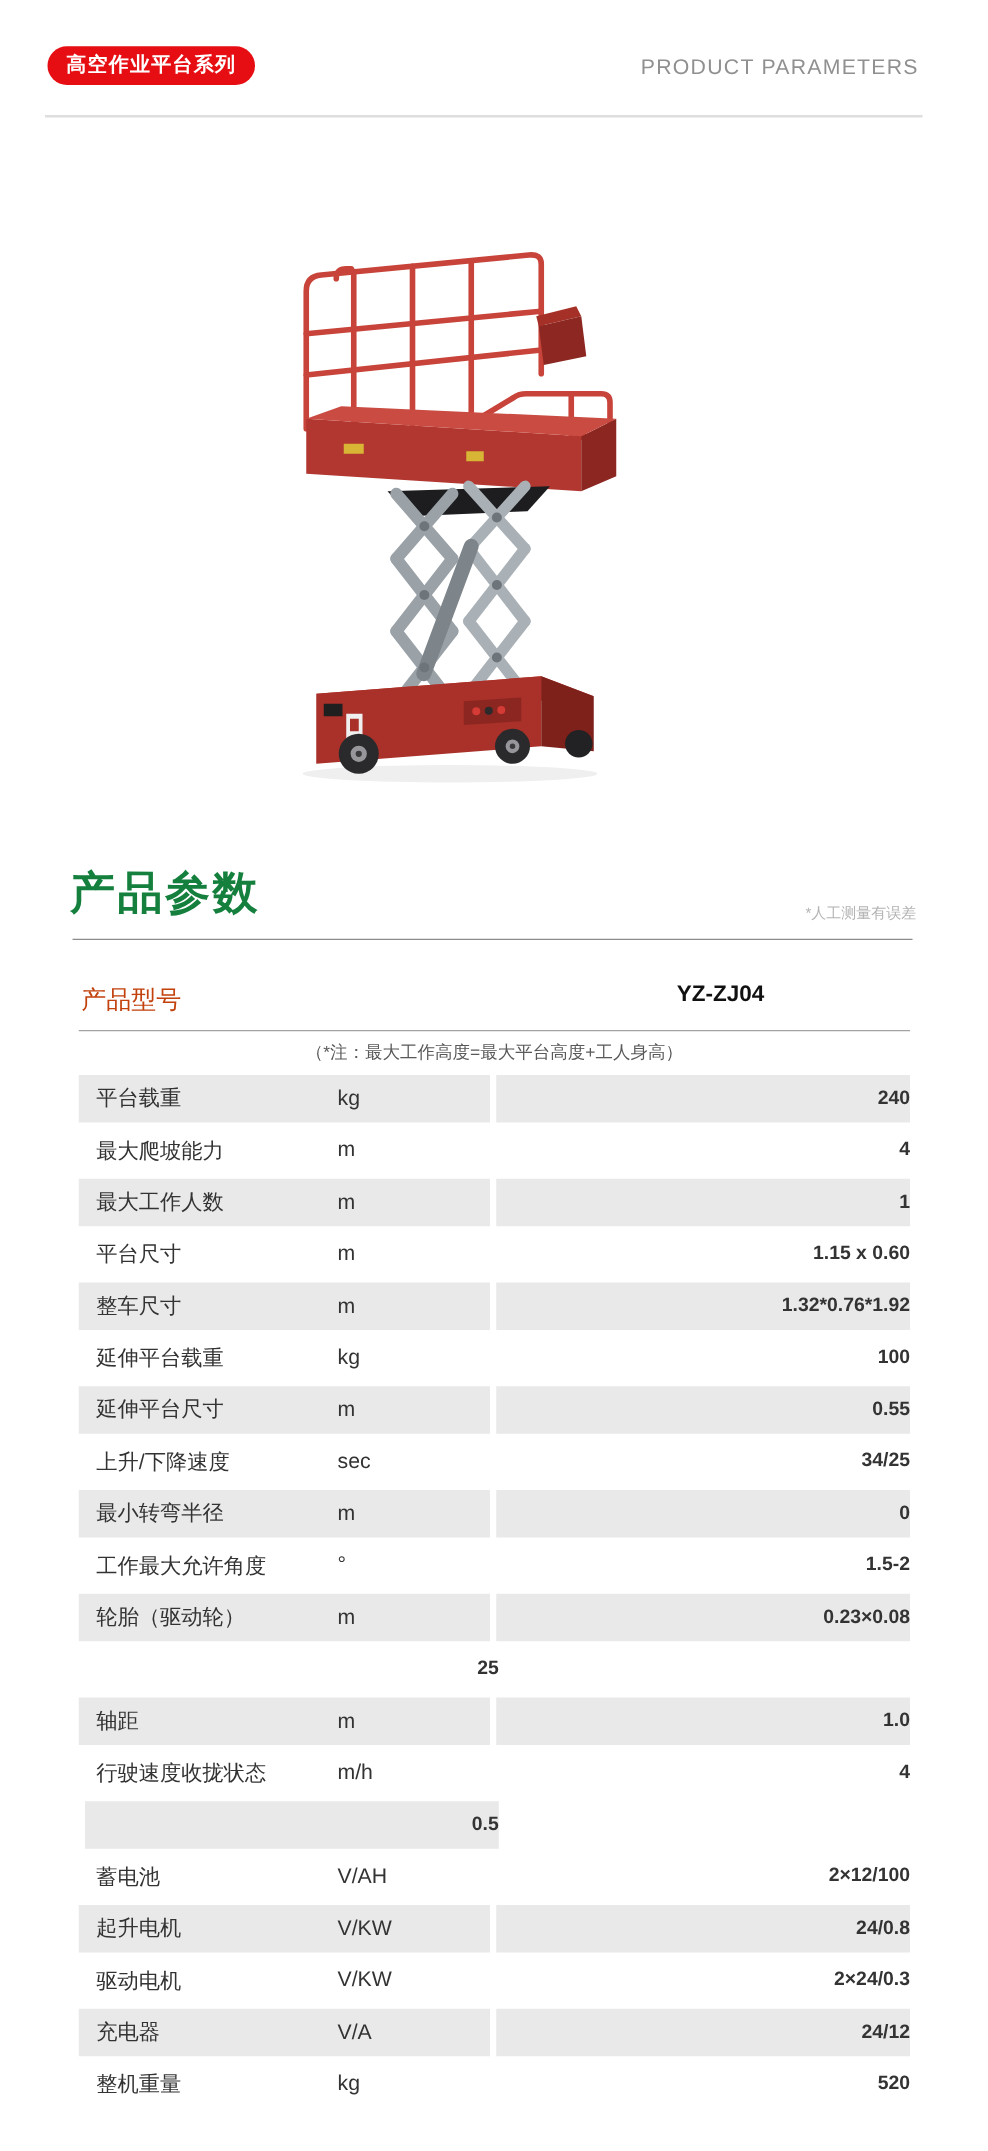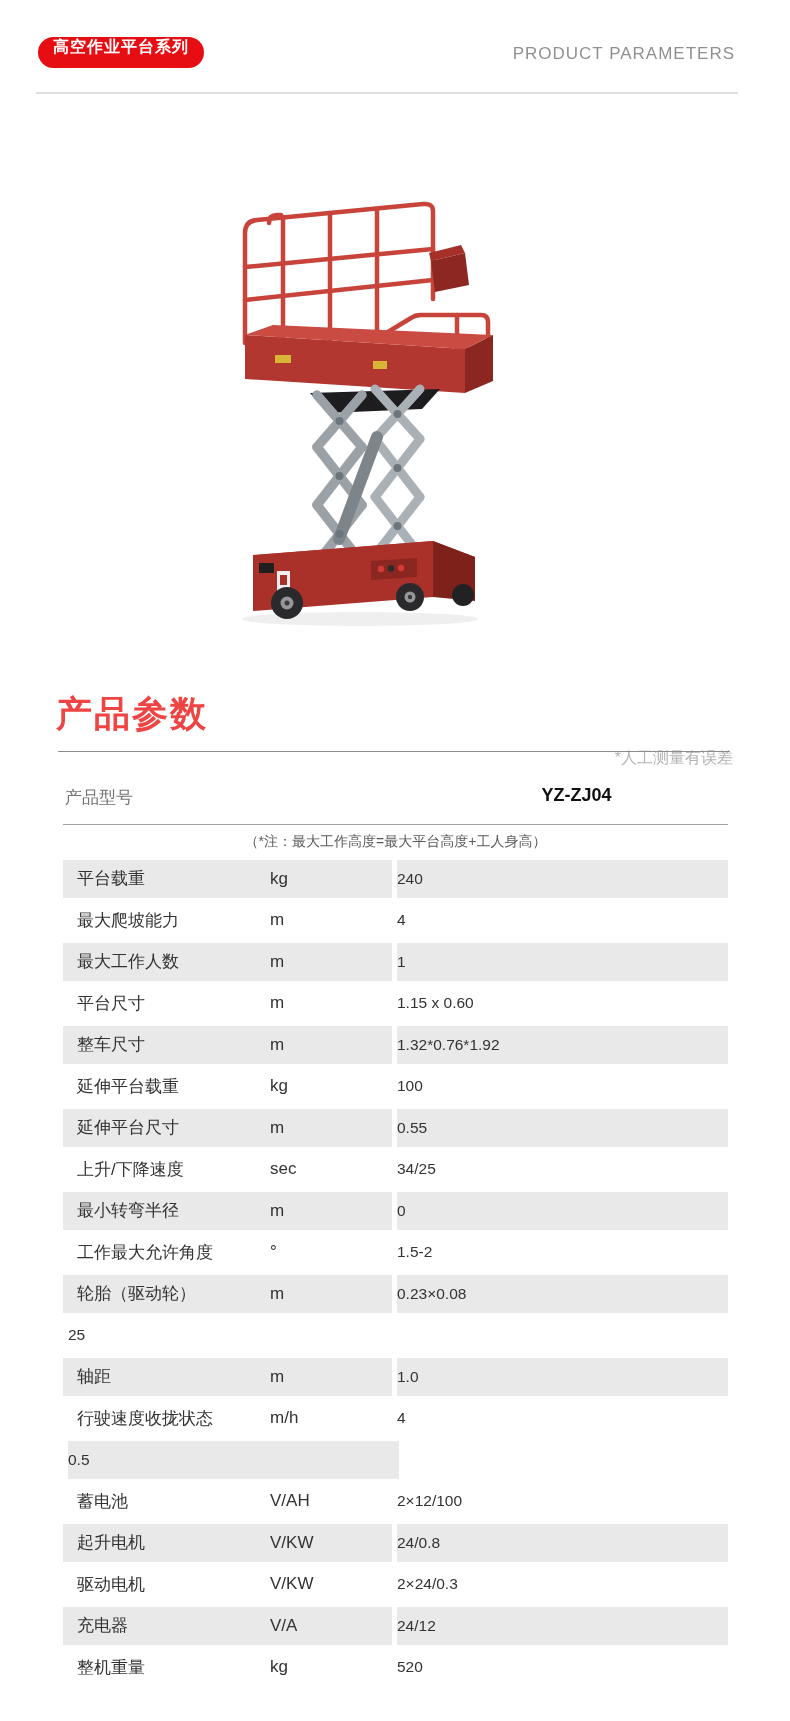--- a/index.html
+++ b/index.html
@@ -11,65 +11,66 @@
   html,body{background:#ffffff;}
   body{
     width:790px;height:1721px;position:relative;
     font-family:"Liberation Sans","DejaVu Sans",sans-serif;
     color:var(--ink);overflow:hidden;
   }
   
   .badge{
     position:absolute;left:38px;top:37px;height:31px;
     background:var(--accent);color:#ffffff;border-radius:16px;
-    display:flex;padding:0 15px;
+    display:flex;align-items:center;padding:0 15px;
     font-size:16px;font-weight:bold;letter-spacing:1px;
   }
   .hdr-sub{
     position:absolute;top:44px;right:55px;
     font-size:17px;color:#909090;letter-spacing:1px;
   }
   .divider{position:absolute;background:#dedede;height:2px;}
   .div-top{left:36px;top:92px;width:702px;}
   .div-heading{left:58px;top:751px;width:672px;height:1px;background:#8c8c8c;}
   .div-model{left:63px;top:824px;width:665px;height:1px;background:#a3a3a3;}
   
   .figure{position:absolute;left:225px;top:103px;width:270px;height:528px;}
   
   .sec-title{
     position:absolute;left:56px;top:690px;
-    font-size:36px;font-weight:900;color:#ef4444;letter-spacing:2px;
+    font-size:36px;font-weight:900;color:#15803d;letter-spacing:2px;
   }
   .measure-note{
-    position:absolute;right:57px;top:748px;
-    font-size:16px;color:#b3b3b3;
+    position:absolute;right:57px;top:722px;
+    font-size:12px;color:#b3b3b3;
   }
   
   .model-label{
-    position:absolute;left:65px;top:786px;font-size:17px;color:#737373;
+    position:absolute;left:65px;top:786px;font-size:20px;color:#c2410c;
   }
   .model-value{
     position:absolute;left:411px;top:785px;width:331px;text-align:center;
     font-size:18px;font-weight:bold;color:#111111;
   }
   .table-note{
     position:absolute;left:63px;top:833px;width:665px;text-align:center;
     font-size:14px;color:#595959;
   }
   
   .spec-table{position:absolute;left:63px;top:858px;width:665px;}
   .spec-row{display:flex;height:41.5px;}
   .cell-left{
     width:329px;display:flex;align-items:center;padding-left:14px;
     margin:2px 0;
   }
   .cell-gap{width:5px;}
   .cell-right{
-    width:331px;display:flex;align-items:center;justify-content:flex-start;
+    width:331px;display:flex;align-items:center;justify-content:flex-end;
     margin:2px 0;
+    font-weight:bold;
   }
   .spec-row.shaded .cell-left,
   .spec-row.shaded .cell-right{background:var(--shade);}
   .spec-label{width:193px;font-size:17px;color:#333;}
   .spec-unit{font-size:17px;color:#333;}
   .spec-value{font-size:15.5px;color:#333;}
 </style>
 </head>
 <body>
 

